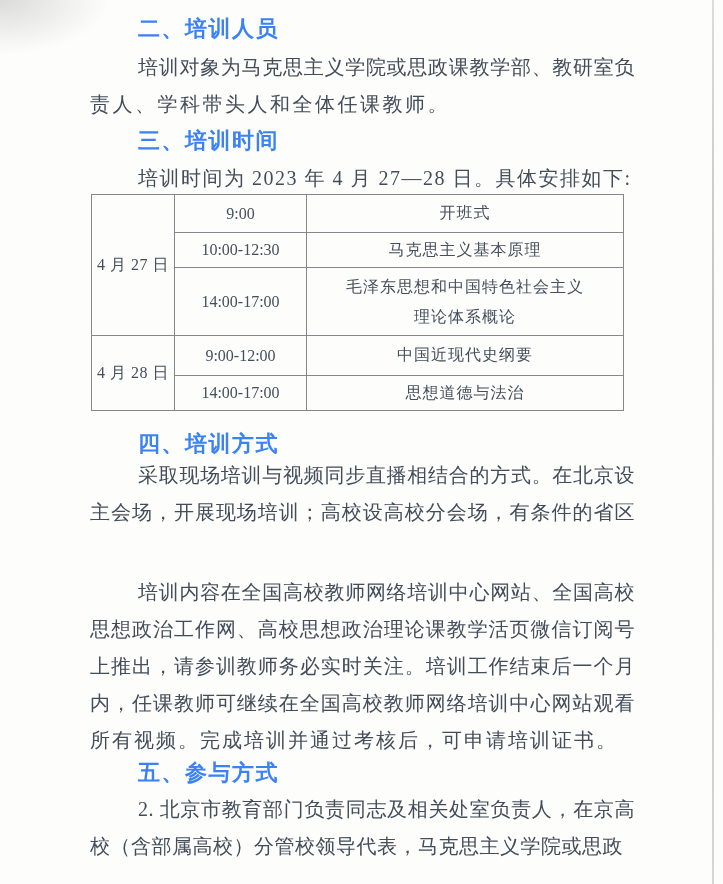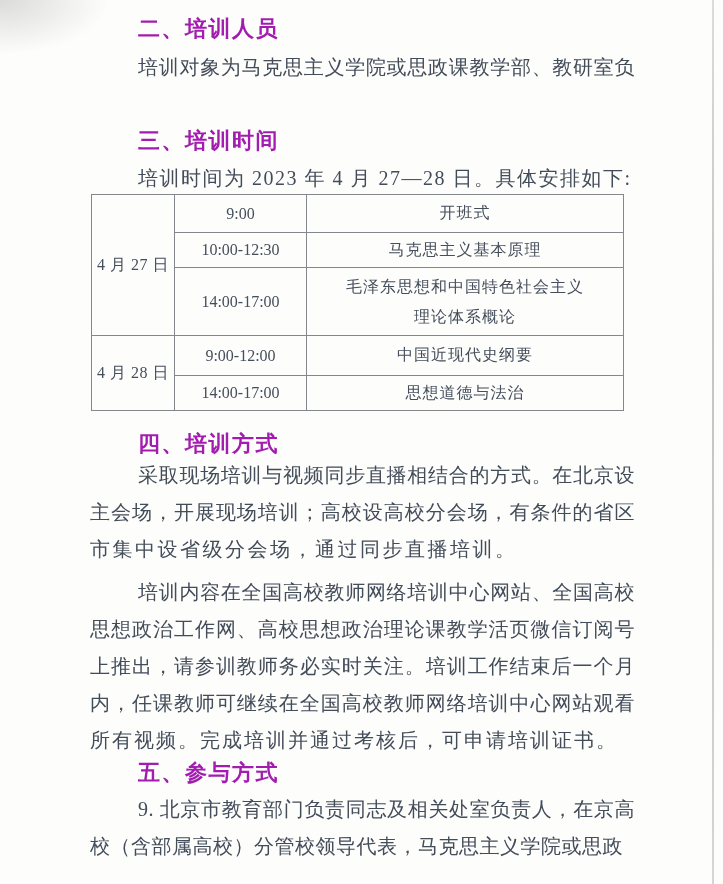--- a/index.html
+++ b/index.html
@@ -17,21 +17,21 @@
     pointer-events:none;
   }
   .edge-line{
     position:absolute;top:0;bottom:0;left:712px;width:2px;
     background:linear-gradient(180deg,#dcdcda,#c4c5c3 35%,#cbcbc9 70%,#d6d6d4);
   }
   .heading{
     position:absolute;left:138px;
     font-family:Liberation Sans, sans-serif;
     font-weight:bold;font-size:22px;line-height:26px;
-    letter-spacing:1.5px;color:#a21caf;white-space:nowrap;
+    letter-spacing:1.5px;color:#3b82f6;white-space:nowrap;
   }
   .para{
     position:absolute;left:90px;width:545px;
     font-size:20px;letter-spacing:.5px;
   }
   .line{
     display:block;height:37px;line-height:37px;white-space:nowrap;
     overflow:visible;
   }
   .fill{white-space:normal;text-align:justify;text-align-last:justify;}
@@ -57,20 +57,21 @@
 
 <div class="page">
 
   <div class="corner-shade"></div>
   <div class="edge-line"></div>
 
   <div class="heading" style="top:16px">二、培训人员</div>
 
   <div class="para" style="top:49px">
     <span class="line fill indent">培训对象为马克思主义学院或思政课教学部、教研室负</span>
+    <span class="line loose">责人、学科带头人和全体任课教师。</span>
   </div>
 
   <div class="heading" style="top:128px">三、培训时间</div>
 
   <div class="para" style="top:160px">
     <span class="line indent" style="letter-spacing:1.5px">培训时间为 2023 年 4 月 27—28 日。具体安排如下:</span>
   </div>
 
   <table class="sched">
     <colgroup>
@@ -105,31 +106,30 @@
         <td class="course-cell">思想道德与法治</td>
       </tr>
     </tbody>
   </table>
 
   <div class="heading" style="top:431px">四、培训方式</div>
 
   <div class="para" style="top:457px">
     <span class="line fill indent">采取现场培训与视频同步直播相结合的方式。在北京设</span>
     <span class="line fill">主会场，开展现场培训；高校设高校分会场，有条件的省区</span>
-    <span class="line loose">市集中设省级分会场，通过同步直播培训。</span>
   </div>
 
   <div class="para" style="top:574px">
     <span class="line fill indent">培训内容在全国高校教师网络培训中心网站、全国高校</span>
     <span class="line fill">思想政治工作网、高校思想政治理论课教学活页微信订阅号</span>
     <span class="line fill">上推出，请参训教师务必实时关注。培训工作结束后一个月</span>
     <span class="line fill">内，任课教师可继续在全国高校教师网络培训中心网站观看</span>
     <span class="line" style="letter-spacing:2px">所有视频。完成培训并通过考核后，可申请培训证书。</span>
   </div>
 
   <div class="heading" style="top:760px">五、参与方式</div>
 
   <div class="para" style="top:791px">
-    <span class="line fill indent">9. 北京市教育部门负责同志及相关处室负责人，在京高</span>
+    <span class="line fill indent">2. 北京市教育部门负责同志及相关处室负责人，在京高</span>
     <span class="line">校（含部属高校）分管校领导代表，马克思主义学院或思政</span>
   </div>
 
 </div>
 
 </body></html>

